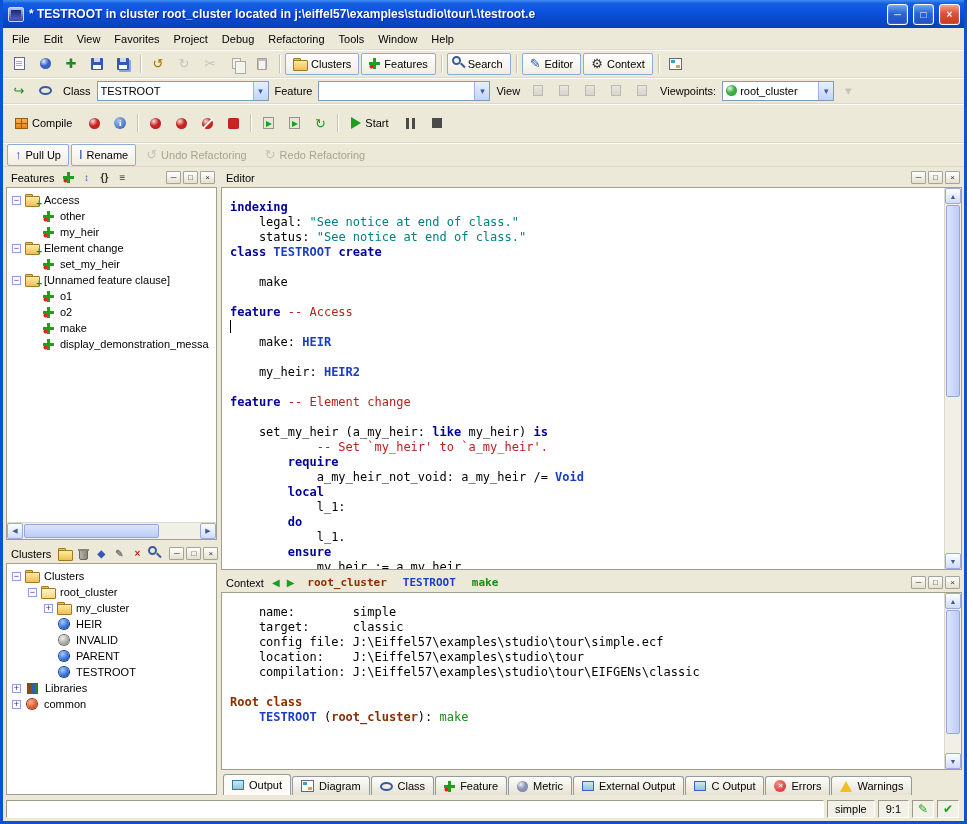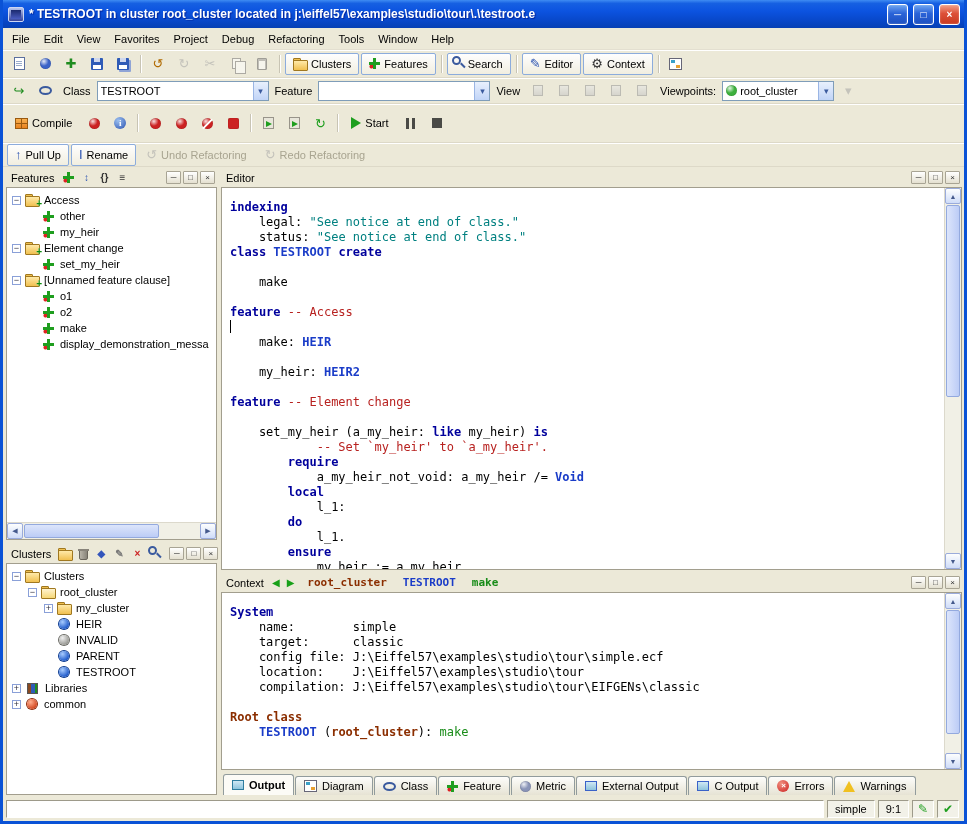--- a/index.html
+++ b/index.html
@@ -187,21 +187,21 @@
   .nav-arrow { color:#18a018; font-size:10px; padding:0 2px; }
   .breadcrumb { font-family:"DejaVu Sans Mono","Liberation Mono",monospace; font-weight:bold; font-size:11px;
     display:flex; gap:16px; margin-left:8px; }
   .bc-mrn { color:#8b2e00; } .bc-cls { color:#1a3cc8; } .bc-grn { color:#188c18; }
 
   
   .tabbar { height:22px; flex:none; display:flex; align-items:flex-end; gap:1px; padding-left:2px; }
   .tab { display:flex; align-items:center; gap:5px; height:19px; padding:0 8px;
     border:1px solid #919b9c; border-bottom:none; border-radius:3px 3px 0 0;
     background:linear-gradient(#fdfdfb,#e6e3d4); white-space:nowrap; }
-  .tab.active { height:21px; background:#fcfbf6; font-weight:bold; }
+  .tab.active { height:21px; background:#fcfbf6; font-weight:normal; }
 
   
   .statusbar { height:24px; flex:none; display:flex; align-items:center; gap:3px; padding:3px 5px 3px 3px; background:#ece9d8; }
   .sb-cell { height:18px; border:1px solid; border-color:#9d9a8a #fff #fff #9d9a8a; background:#f2f1e8;
     display:flex; align-items:center; padding:0 7px; }
   .sb-progress { flex:1; background:#fff; }
   .sb-icon-cell { width:22px; justify-content:center; padding:0; }
   .sb-icon-cell .glyph { font-size:12px; }
 </style>
 </head>
@@ -637,21 +637,20 @@
             </span>
           <span class="hdr-spacer"></span>
           <span class="win-btns" id="context-win-btns">
               <span class="win-btn">─</span>
               <span class="win-btn">□</span>
               <span class="win-btn">×</span>
             </span>
         </div>
         <div class="panel-body">
           <div class="code-area" id="context-code">
-              <div class="code-line"><span class="tok-kw">System</span></div>
               <div class="code-line"><span class="tok-pl">    name:        simple</span></div>
               <div class="code-line"><span class="tok-pl">    target:      classic</span></div>
               <div class="code-line"><span class="tok-pl">    config file: J:\Eiffel57\examples\studio\tour\simple.ecf</span></div>
               <div class="code-line"><span class="tok-pl">    location:    J:\Eiffel57\examples\studio\tour</span></div>
               <div class="code-line"><span class="tok-pl">    compilation: J:\Eiffel57\examples\studio\tour\EIFGENs\classic</span></div>
               <div class="code-line"></div>
               <div class="code-line"><span class="tok-mrn">Root class</span></div>
               <div class="code-line"><span class="tok-cls">    TESTROOT</span><span class="tok-pl"> (</span><span class="tok-mrn">root_cluster</span><span class="tok-pl">): </span><span class="tok-grn">make</span></div>
             </div>
           <div class="sb-v">

